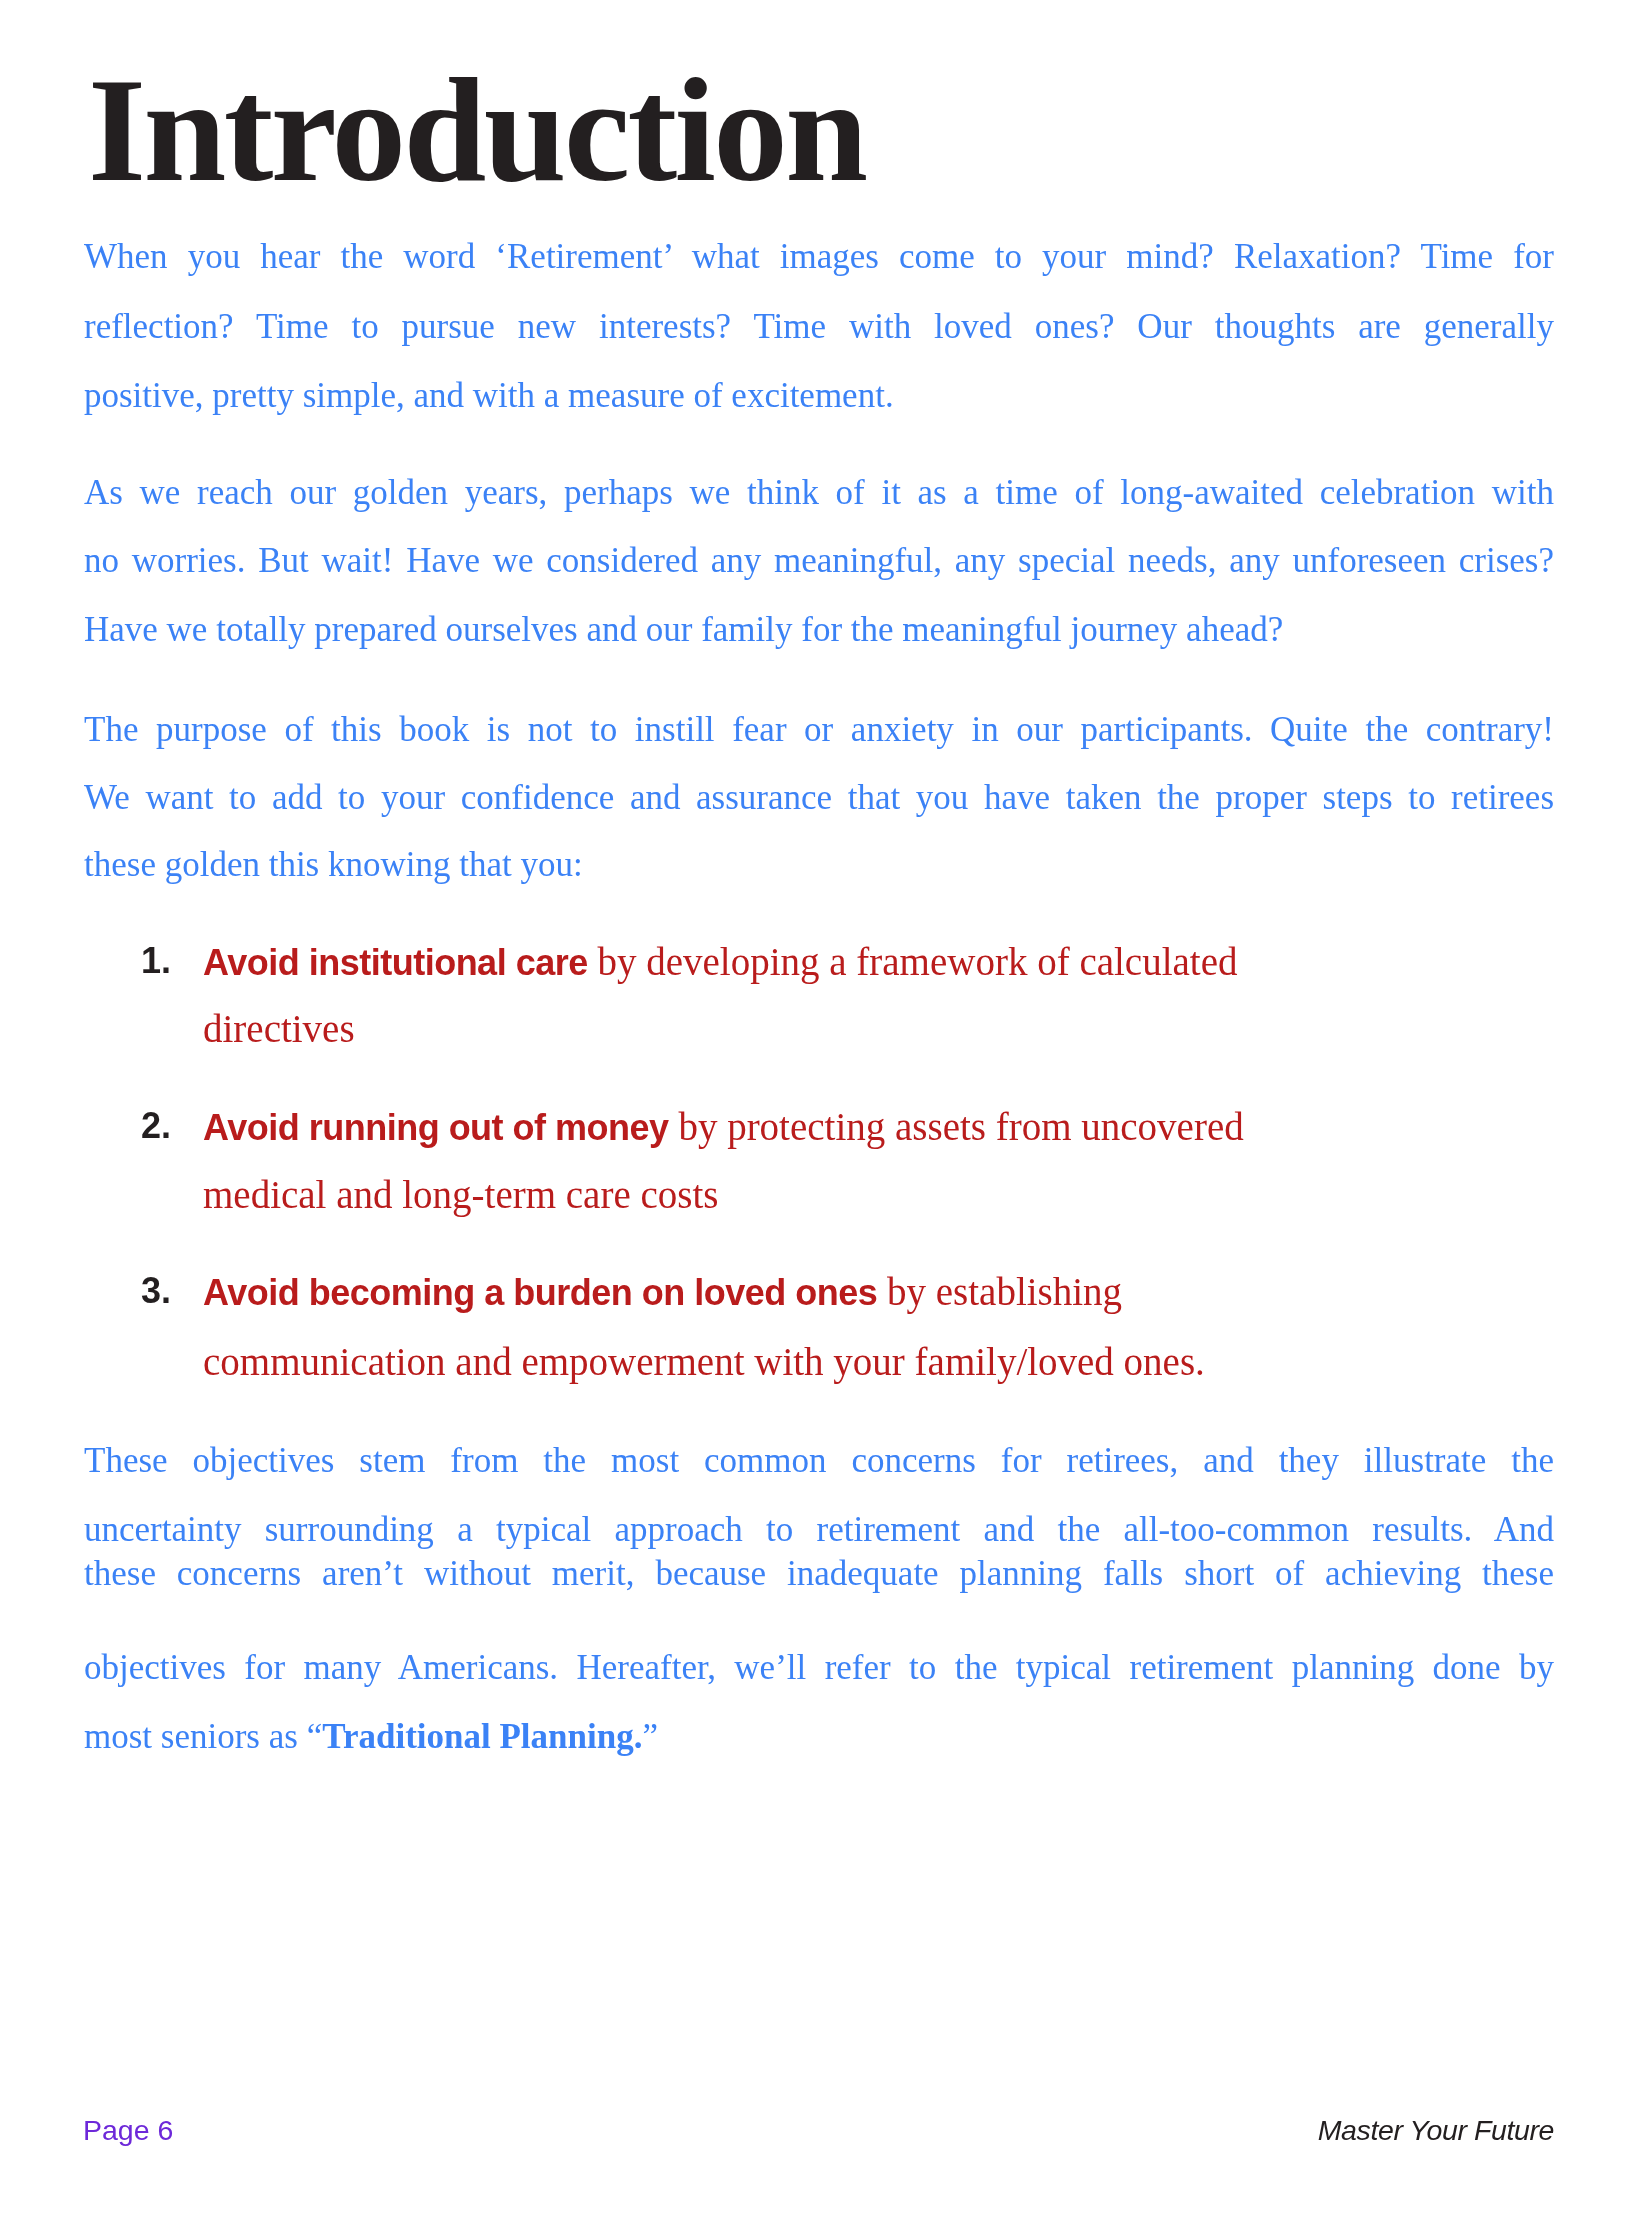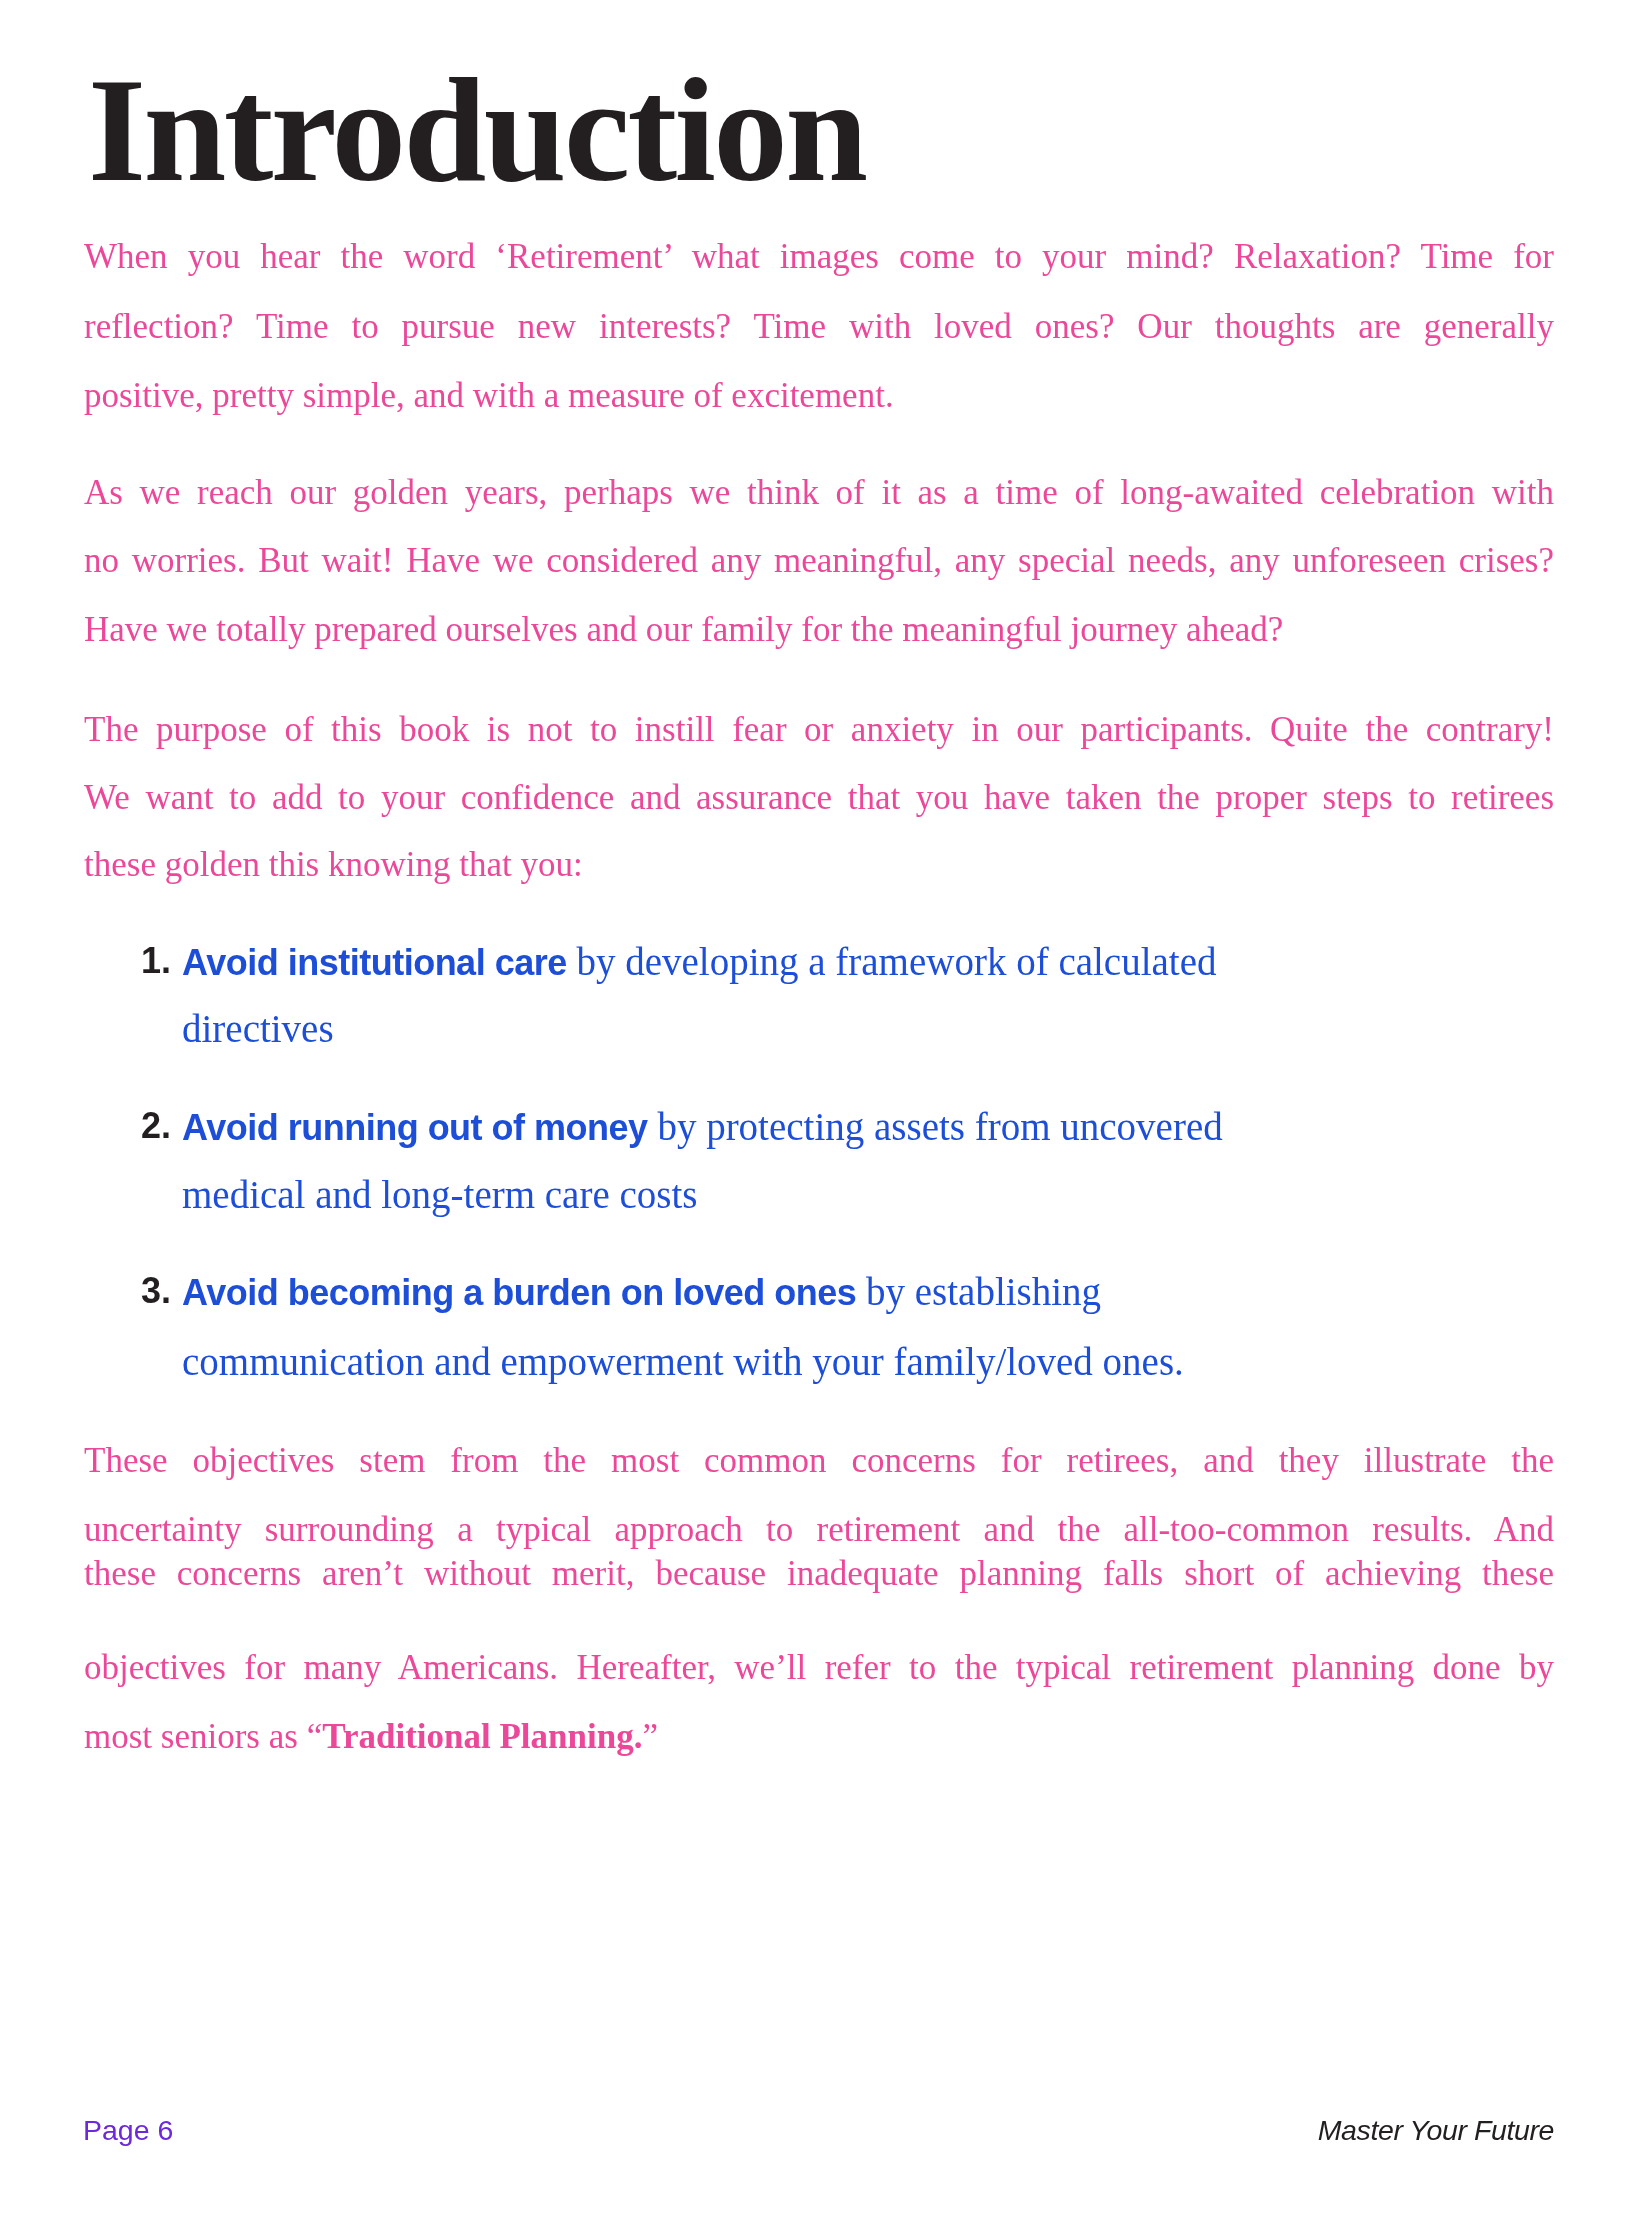--- a/index.html
+++ b/index.html
@@ -6,32 +6,32 @@
   body { width: 1652px; height: 2214px; position: relative; overflow: hidden; color: #231f20; }
   .page { position: absolute; left: 0; top: 0; width: 1652px; height: 2214px; background: #fff; }
   .title {
     position: absolute; left: 80px; top: 35px; margin: 8px;
     font-family: "Liberation Serif", serif; font-weight: bold;
     font-size: 149px; line-height: 173px; letter-spacing: -2.6px; color: #231f20;
   }
   .para { position: absolute; left: 84px; width: 1470px; margin: 0; }
   .line {
     position: absolute; left: 0; width: 1470px; height: 69px; white-space: nowrap;
-    font-family: "Liberation Serif", serif; font-size: 35px; line-height: 35px; color: #ec4899;
+    font-family: "Liberation Serif", serif; font-size: 35px; line-height: 35px; color: #3b82f6;
   }
   .line.just { text-align: justify; text-align-last: justify; white-space: normal; }
   .line b { font-weight: bold; }
   .list-item { position: absolute; left: 141px; width: 1297px; }
   .li-num {
     position: absolute; left: 0; font-family: "Liberation Sans", sans-serif; font-weight: bold;
     font-size: 36px; line-height: 36px; color: #231f20;
   }
   .li-line {
-    position: absolute; left: 41px; white-space: nowrap;
-    font-family: "Liberation Serif", serif; font-size: 39px; line-height: 39px; color: #1d4ed8;
+    position: absolute; left: 62px; white-space: nowrap;
+    font-family: "Liberation Serif", serif; font-size: 39px; line-height: 39px; color: #b91c1c;
   }
   .li-lead { font-family: "Liberation Sans", sans-serif; font-weight: bold; font-size: 36px; letter-spacing: -0.5px; }
   .footer-left {
     position: absolute; left: 83px; top: 2115px;
     font-family: "Liberation Sans", sans-serif; font-size: 28.5px; line-height: 31px; color: #6d28d9;
   }
   .footer-right {
     position: absolute; right: 98px; top: 2115px;
     font-family: "Liberation Sans", sans-serif; font-style: italic; font-size: 28.5px; line-height: 31px; color: #231f20;
     letter-spacing: -0.4px;

